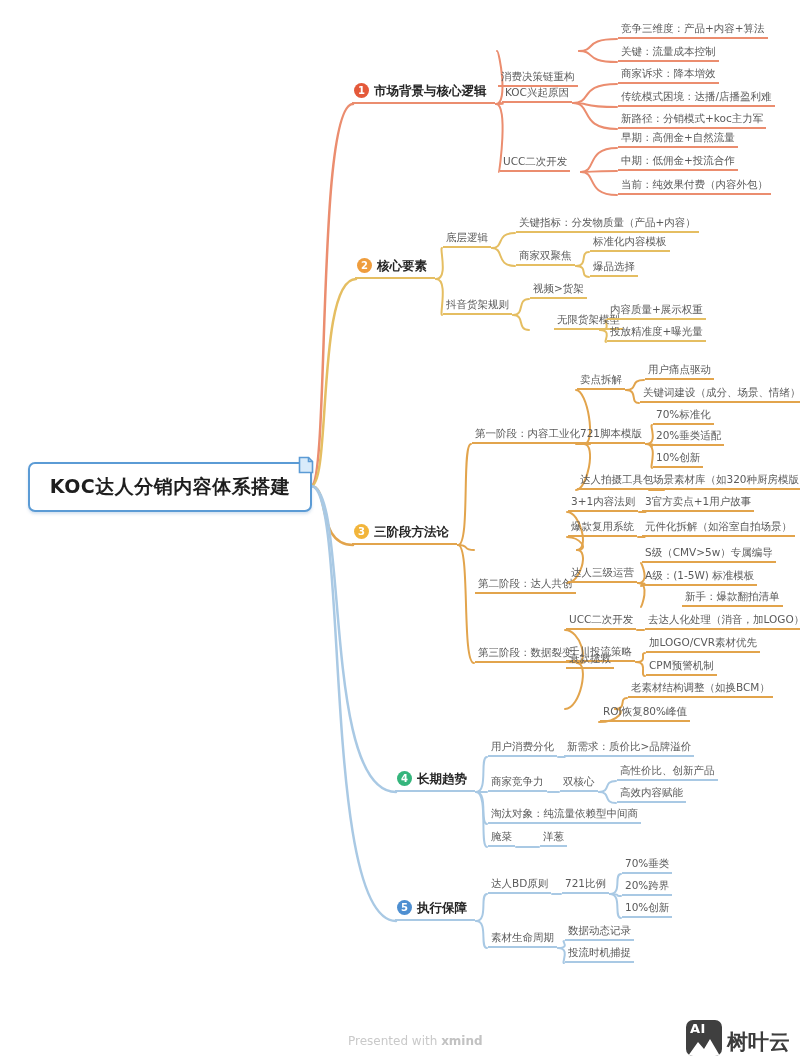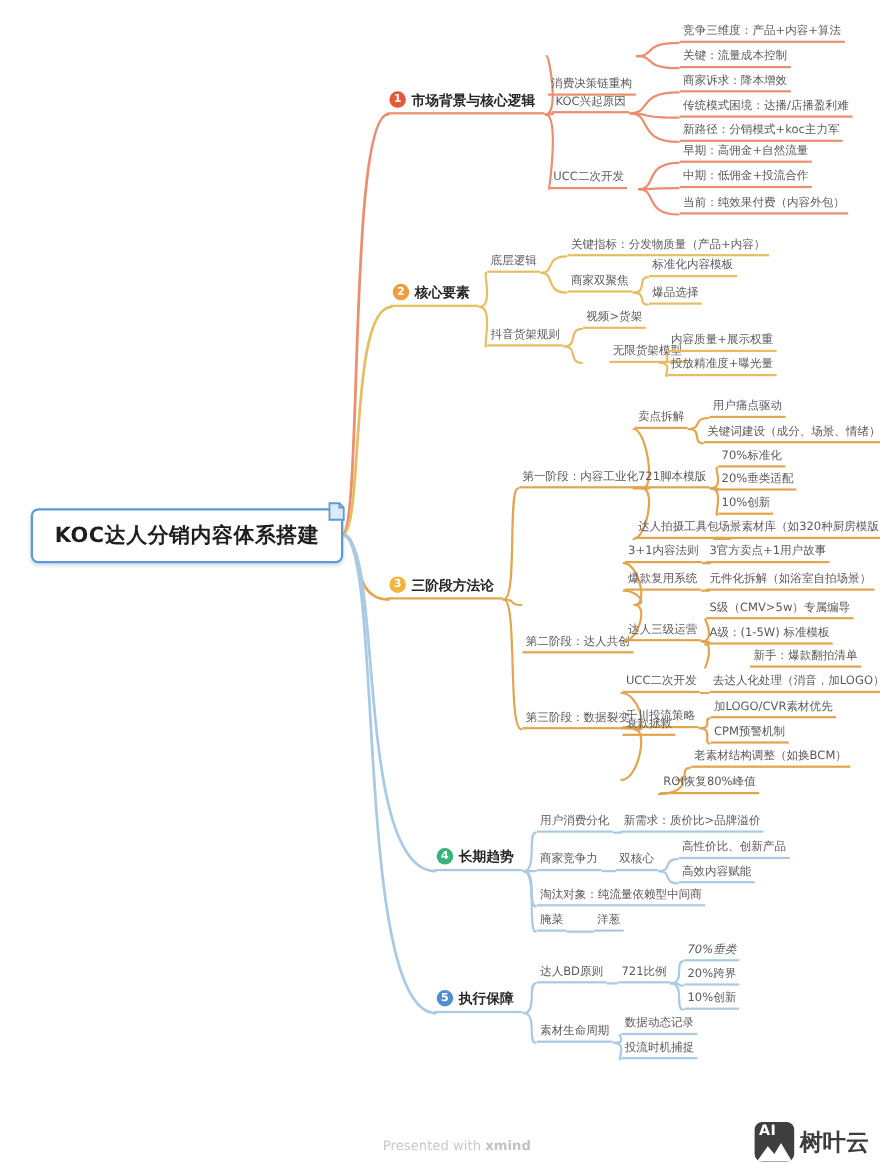--- a/index.html
+++ b/index.html
@@ -12,21 +12,21 @@
           line-height:17px;padding:0 8px 3px 2px;}
   .num{display:inline-flex;width:15px;height:15px;border-radius:50%;color:#fff;font-size:10px;
        font-weight:bold;align-items:center;justify-content:center;flex:0 0 auto;}
   .central{position:absolute;z-index:3;display:flex;align-items:center;justify-content:center;
            border:2px solid #5B9BD5;border-radius:7px;background:#fff;
            font-size:19px;font-weight:bold;color:#1e1e1e;letter-spacing:0.5px;
            box-shadow:0 2px 3px rgba(90,140,190,0.25);}
   .note-icon{position:absolute;right:-4px;top:-8px;}
   .footer-caption{position:absolute;left:348px;top:1034px;font-size:12px;color:#c9c9c9;z-index:2;}
   .footer-caption b{font-weight:600;color:#c2c2c2;}
-  .logo{position:absolute;right:10px;top:1020px;display:flex;align-items:center;gap:5px;z-index:2;}
+  .logo{position:absolute;right:10px;top:1020px;display:flex;align-items:flex-end;gap:5px;z-index:2;}
   .logo-badge{position:relative;width:36px;height:36px;background:#3f3f3f;border-radius:7px;overflow:hidden;}
   .logo-ai{position:absolute;left:4px;top:1px;color:#fff;font-size:13px;font-weight:bold;letter-spacing:0.5px;}
   .logo-mtn{position:absolute;left:0;bottom:0;}
   .logo-brand{font-size:21px;font-weight:bold;color:#3c3c3c;}
 </style>
 </head>
 <body>
 
 <div id="stage">
   <svg id="edges" width="800" height="1058">
@@ -176,21 +176,21 @@
       <div class="node" style="border-bottom-color: rgb(169, 201, 228); left: 617px; top: 786px;"><span>高效内容赋能</span></div>
       <div class="node" style="border-bottom-color: rgb(169, 201, 228); left: 488px; top: 807px;"><span>淘汰对象：纯流量依赖型中间商</span></div>
       <div class="node" style="border-bottom-color: rgb(169, 201, 228); left: 488px; top: 830px;"><span>腌菜</span></div>
       <div class="node" style="border-bottom-color: rgb(169, 201, 228); left: 540px; top: 830px;"><span>洋葱</span></div>
       <div class="node branch" style="border-bottom-color: rgb(169, 201, 228); left: 395px; top: 899px;">
         <span class="num" style="background: rgb(78, 143, 209);">5</span>
         <span>执行保障</span>
       </div>
       <div class="node" style="border-bottom-color: rgb(169, 201, 228); left: 488px; top: 877px;"><span>达人BD原则</span></div>
       <div class="node" style="border-bottom-color: rgb(169, 201, 228); left: 562px; top: 877px;"><span>721比例</span></div>
-      <div class="node" style="border-bottom-color: rgb(169, 201, 228); left: 622px; top: 857px; font-style: italic;"><span>70%垂类</span></div>
+      <div class="node" style="border-bottom-color: rgb(169, 201, 228); left: 622px; top: 857px;"><span>70%垂类</span></div>
       <div class="node" style="border-bottom-color: rgb(169, 201, 228); left: 622px; top: 879px;"><span>20%跨界</span></div>
       <div class="node" style="border-bottom-color: rgb(169, 201, 228); left: 622px; top: 901px;"><span>10%创新</span></div>
       <div class="node" style="border-bottom-color: rgb(169, 201, 228); left: 488px; top: 931px;"><span>素材生命周期</span></div>
       <div class="node" style="border-bottom-color: rgb(169, 201, 228); left: 565px; top: 924px;"><span>数据动态记录</span></div>
       <div class="node" style="border-bottom-color: rgb(169, 201, 228); left: 565px; top: 946px;"><span>投流时机捕捉</span></div>
     </div>
 
   <div class="central" id="central" style="left: 28px; top: 462px; width: 280px; height: 46px; border-color: rgb(91, 155, 213);">
     <span>KOC达人分销内容体系搭建</span>
     <svg class="note-icon" width="16" height="18" viewBox="0 0 16 18">

